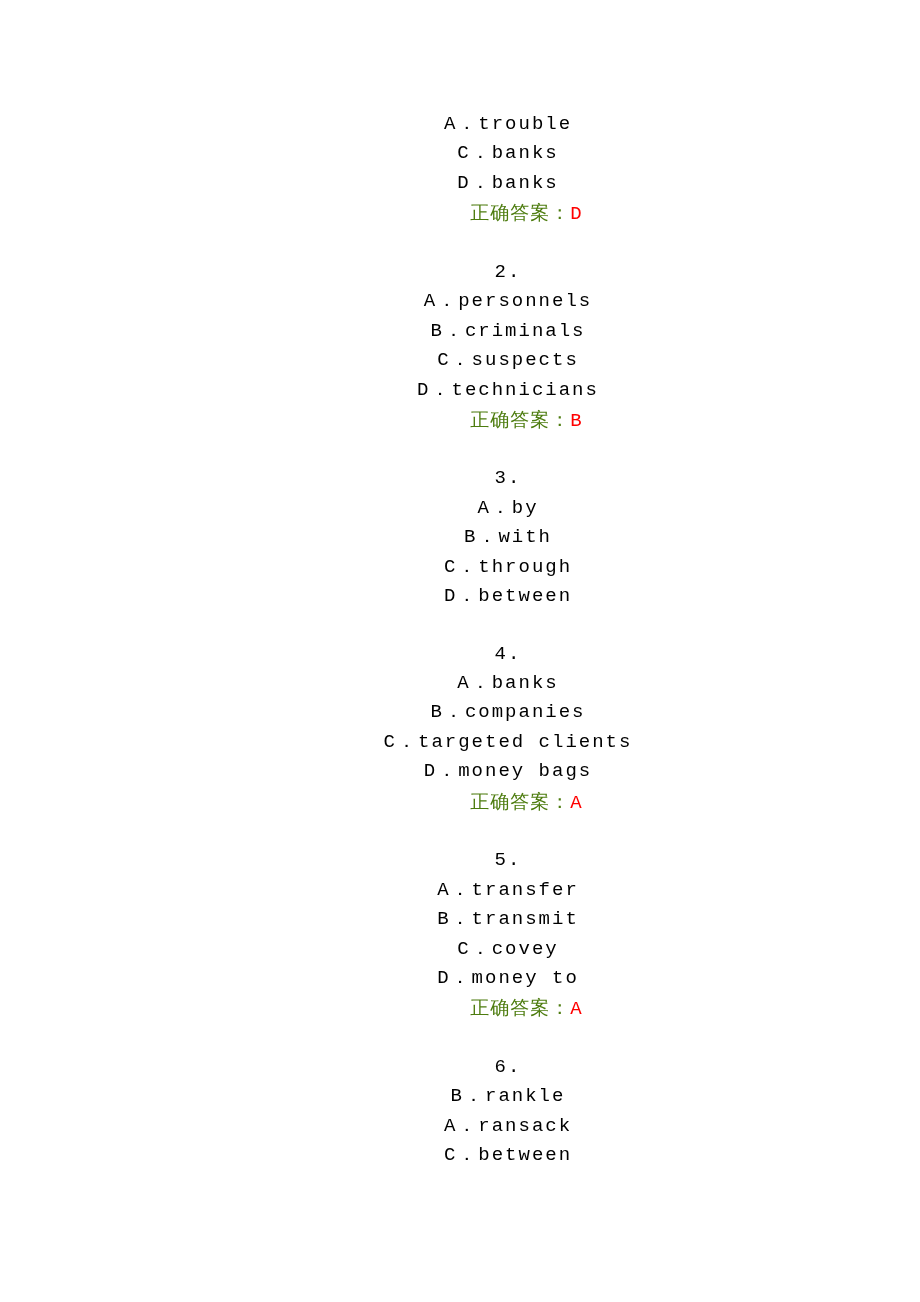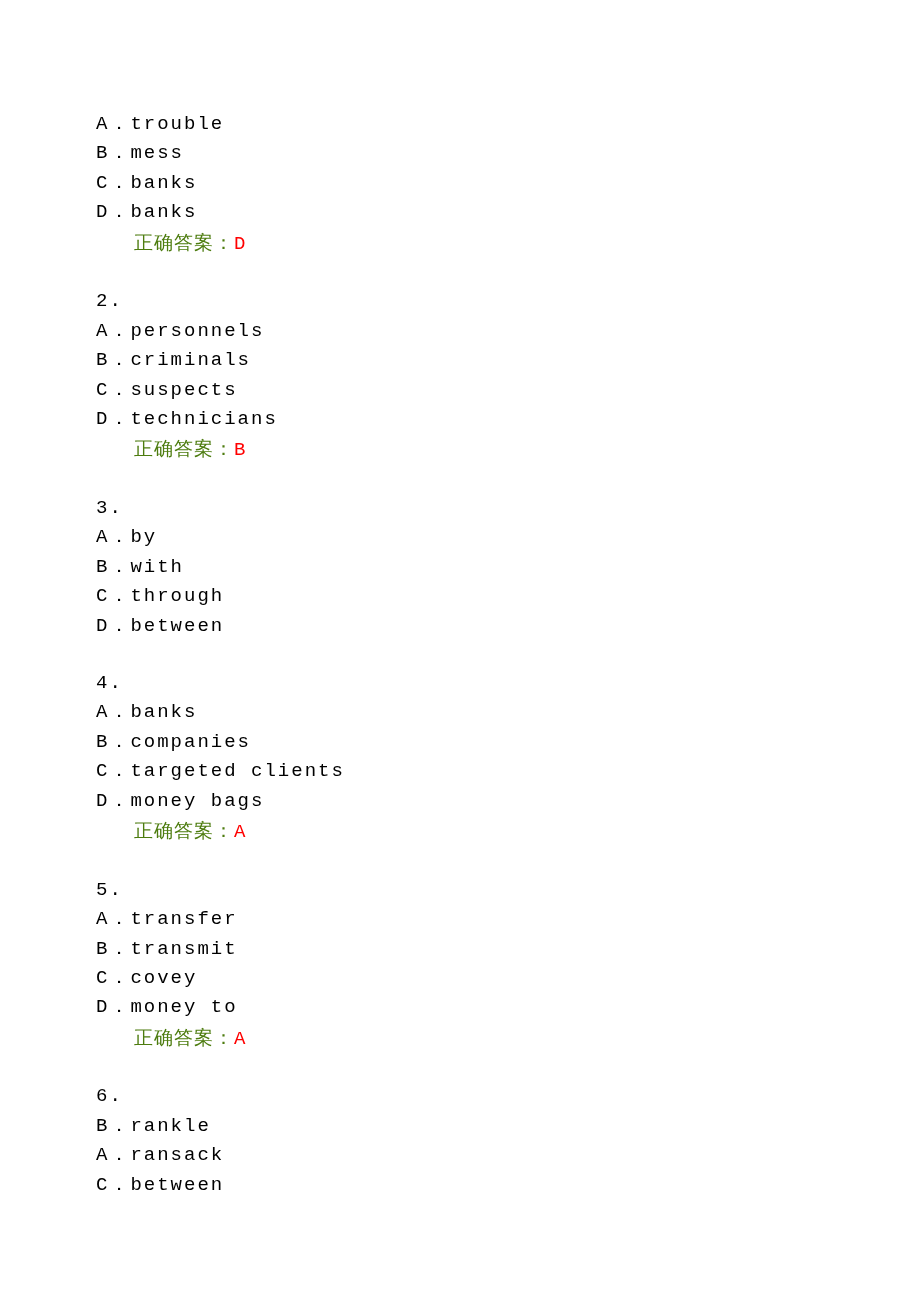--- a/index.html
+++ b/index.html
@@ -12,20 +12,21 @@
     color: #000000;
   }
   .page {
     width: 920px;
     min-height: 1302px;
     box-sizing: border-box;
     padding: 110px 0 0 96px;
   }
   .question-block {
     margin-bottom: 28px;
+    text-align: center;
   }
   .option-line, .number-line {
     letter-spacing: 2px;
     font-family: "Courier New", "SimSun", monospace;
   }
   .option-label {
     font-family: "Courier New", monospace;
   }
   .option-dot {
     font-family: "Courier New", monospace;
@@ -47,21 +48,20 @@
     letter-spacing: 2px;
   }
 </style>
 </head>
 <body>
 
 <div class="page">
 
   <div class="question-block">
     <div class="option-line"><span class="option-label">A</span><span class="option-dot">．</span><span class="option-text">trouble</span></div>
-    <div class="option-line"><span class="option-label">B</span><span class="option-dot">．</span><span class="option-text">mess</span></div>
     <div class="option-line"><span class="option-label">C</span><span class="option-dot">．</span><span class="option-text">banks</span></div>
     <div class="option-line"><span class="option-label">D</span><span class="option-dot">．</span><span class="option-text">banks</span></div>
     <div class="answer-line"><span class="answer-label">正确答案：</span><span class="answer-value">D</span></div>
   </div>
 
   <div class="question-block">
     <div class="number-line">2.</div>
     <div class="option-line"><span class="option-label">A</span><span class="option-dot">．</span><span class="option-text">personnels</span></div>
     <div class="option-line"><span class="option-label">B</span><span class="option-dot">．</span><span class="option-text">criminals</span></div>
     <div class="option-line"><span class="option-label">C</span><span class="option-dot">．</span><span class="option-text">suspects</span></div>

